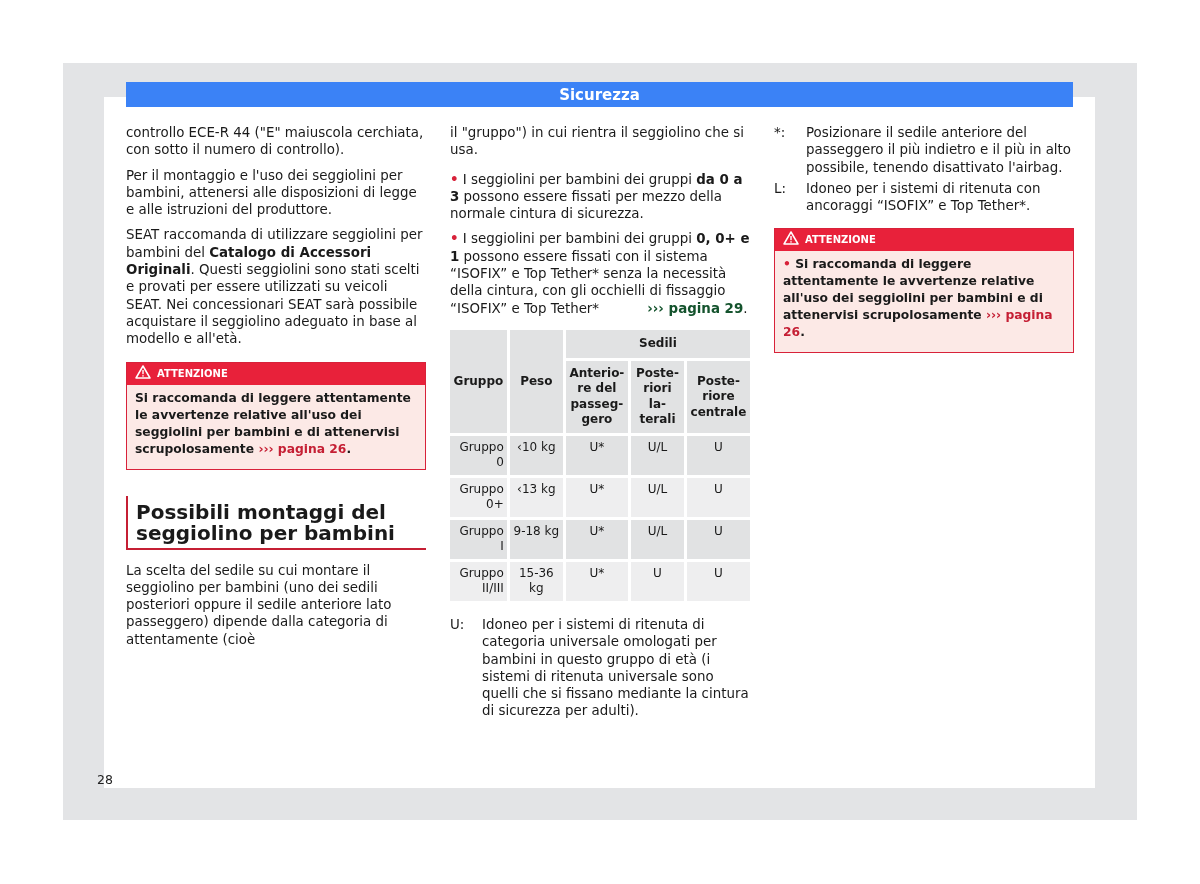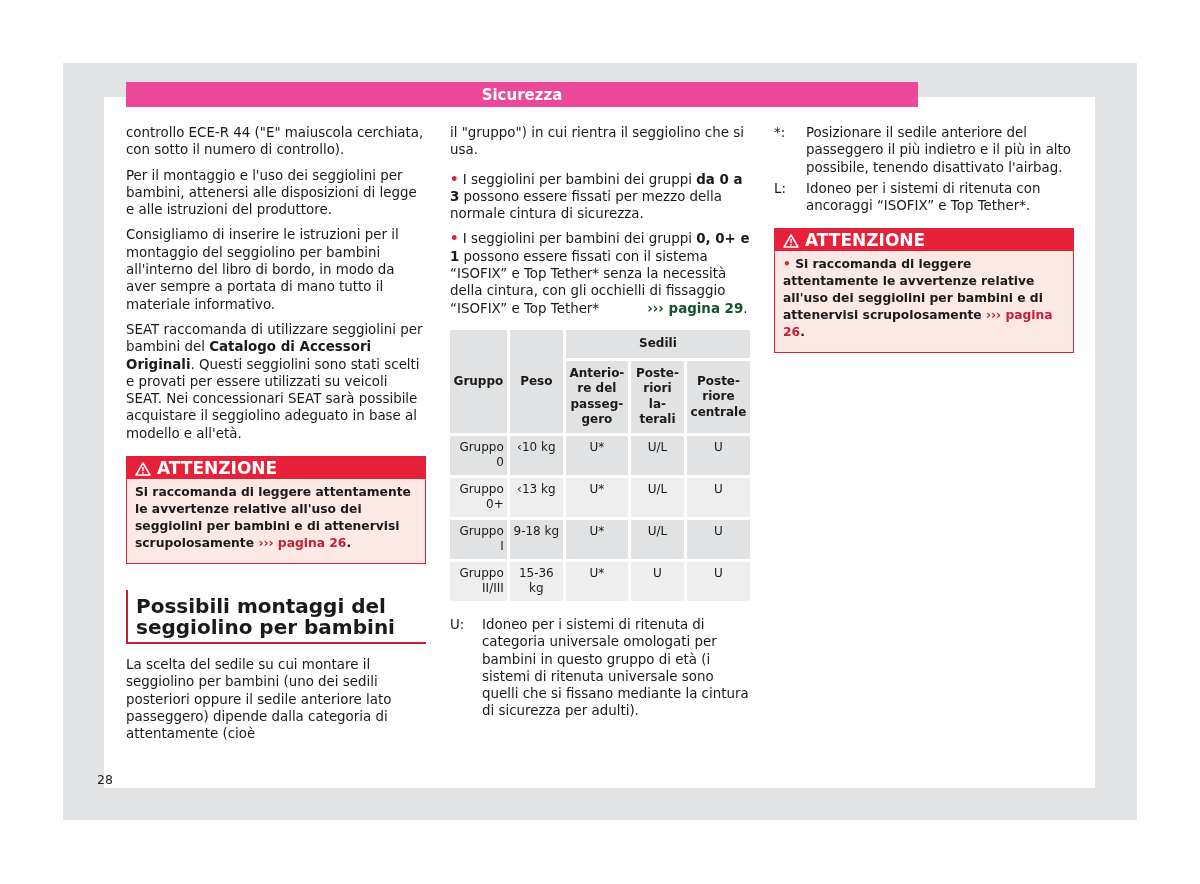--- a/index.html
+++ b/index.html
@@ -1,32 +1,32 @@
 <!DOCTYPE html>
 <html><head>
 <meta charset="utf-8">
 <style>
   html, body { margin:0; padding:0; }
   body { width:1200px; height:884px; background:#ffffff; position:relative; overflow:hidden;
          font-family:"DejaVu Sans Condensed","DejaVu Sans", sans-serif; color:#1a1a1a; }
   .outer { position:absolute; left:63px; top:63px; width:1074px; height:757px; background:#e3e4e6; }
   .inner { position:absolute; left:104px; top:97px; width:991px; height:691px; background:#ffffff; }
-  .header-bar { position:absolute; left:126px; top:82px; width:792px; height:25px; background:#ec4899;
+  .header-bar { position:absolute; left:126px; top:82px; width:947px; height:25px; background:#3b82f6;
                 color:#ffffff; font-weight:bold; font-size:15px; text-align:center; line-height:27px;
                 font-family:"DejaVu Sans", sans-serif; letter-spacing:0; }
   .col { position:absolute; top:124px; font-size:13.4px; line-height:17.3px; font-family:"DejaVu Sans", sans-serif; }
   .col p { margin:0 0 8px 0; }
   .c1 { left:126px; width:300px; }
   .c2 { left:450px; width:300px; }
   .c3 { left:774px; width:300px; }
   .bold { font-weight:bold; }
   .link { color:#14532d; font-weight:bold;margin-left:44px; }
   .bullet { color:#d8223a; font-weight:bold; }
   .warn { border:1px solid #d8223a; background:#fce9e6; margin:0; }
-  .warn-head { background:#e8213a; color:#fff; font-weight:bold; font-size:17px; height:22px; line-height:22px; padding-left:8px; }
+  .warn-head { background:#e8213a; color:#fff; font-weight:bold; font-size:10px; height:22px; line-height:22px; padding-left:8px; }
   .warn-head .tri { display:inline-block; width:16px; margin-right:6px; vertical-align:-2px; }
   .warn-body { padding:5px 8px 7px 8px; font-weight:bold; font-size:12.3px; line-height:17px; }
   .warn-body p { margin:0 0 4px 0; }
   .warn-body .ref { color:#c51f34; }
   .section-title { margin-top:14px; border-left:2px solid #c51f34; border-bottom:2px solid #c51f34;
                    padding:6px 6px 4px 8px; font-weight:bold; font-size:20px; line-height:21px; }
   table.seats { border-collapse:separate; border-spacing:3px; margin:0 0 0 -3px; font-size:12px; }
   table.seats td, table.seats th { background:#e1e2e3; text-align:center; vertical-align:top; padding:4px 3px; line-height:15.5px; }
   table.seats th { font-weight:bold; vertical-align:middle; }
   table.seats td.lft { text-align:right; padding-left:5px; }
@@ -39,21 +39,20 @@
 </head>
 <body>
 
 <div class="outer"></div>
 <div class="inner"></div>
 <div class="header-bar">Sicurezza</div>
 
 <div class="col c1">
   <p>controllo ECE-R 44 ("E" maiuscola cerchiata, con sotto il numero di controllo).</p>
   <p>Per il montaggio e l'uso dei seggiolini per bambini, attenersi alle disposizioni di legge e alle istruzioni del produttore.</p>
-  <p>Consigliamo di inserire le istruzioni per il montaggio del seggiolino per bambini all'interno del libro di bordo, in modo da aver sempre a portata di mano tutto il materiale informativo.</p>
   <p><span>SEAT raccomanda di utilizzare seggiolini per bambini del </span><span class="bold">Catalogo di Accessori Originali</span><span>. Questi seggiolini sono stati scelti e provati per essere utilizzati su veicoli SEAT. Nei concessionari SEAT sarà possibile acquistare il seggiolino adeguato in base al modello e all'età.</span></p>
 
   <div class="warn" style="margin-top:14px;">
     <div class="warn-head">
       <span class="tri">
         <svg width="16" height="14" viewBox="0 0 16 14">
             <path d="M8 1 L15 13 L1 13 Z" fill="none" stroke="#fff" stroke-width="1.5" stroke-linejoin="round"></path>
             <rect x="7.3" y="5" width="1.4" height="4.2" fill="#fff"></rect>
             <rect x="7.3" y="10.2" width="1.4" height="1.4" fill="#fff"></rect>
           </svg>

